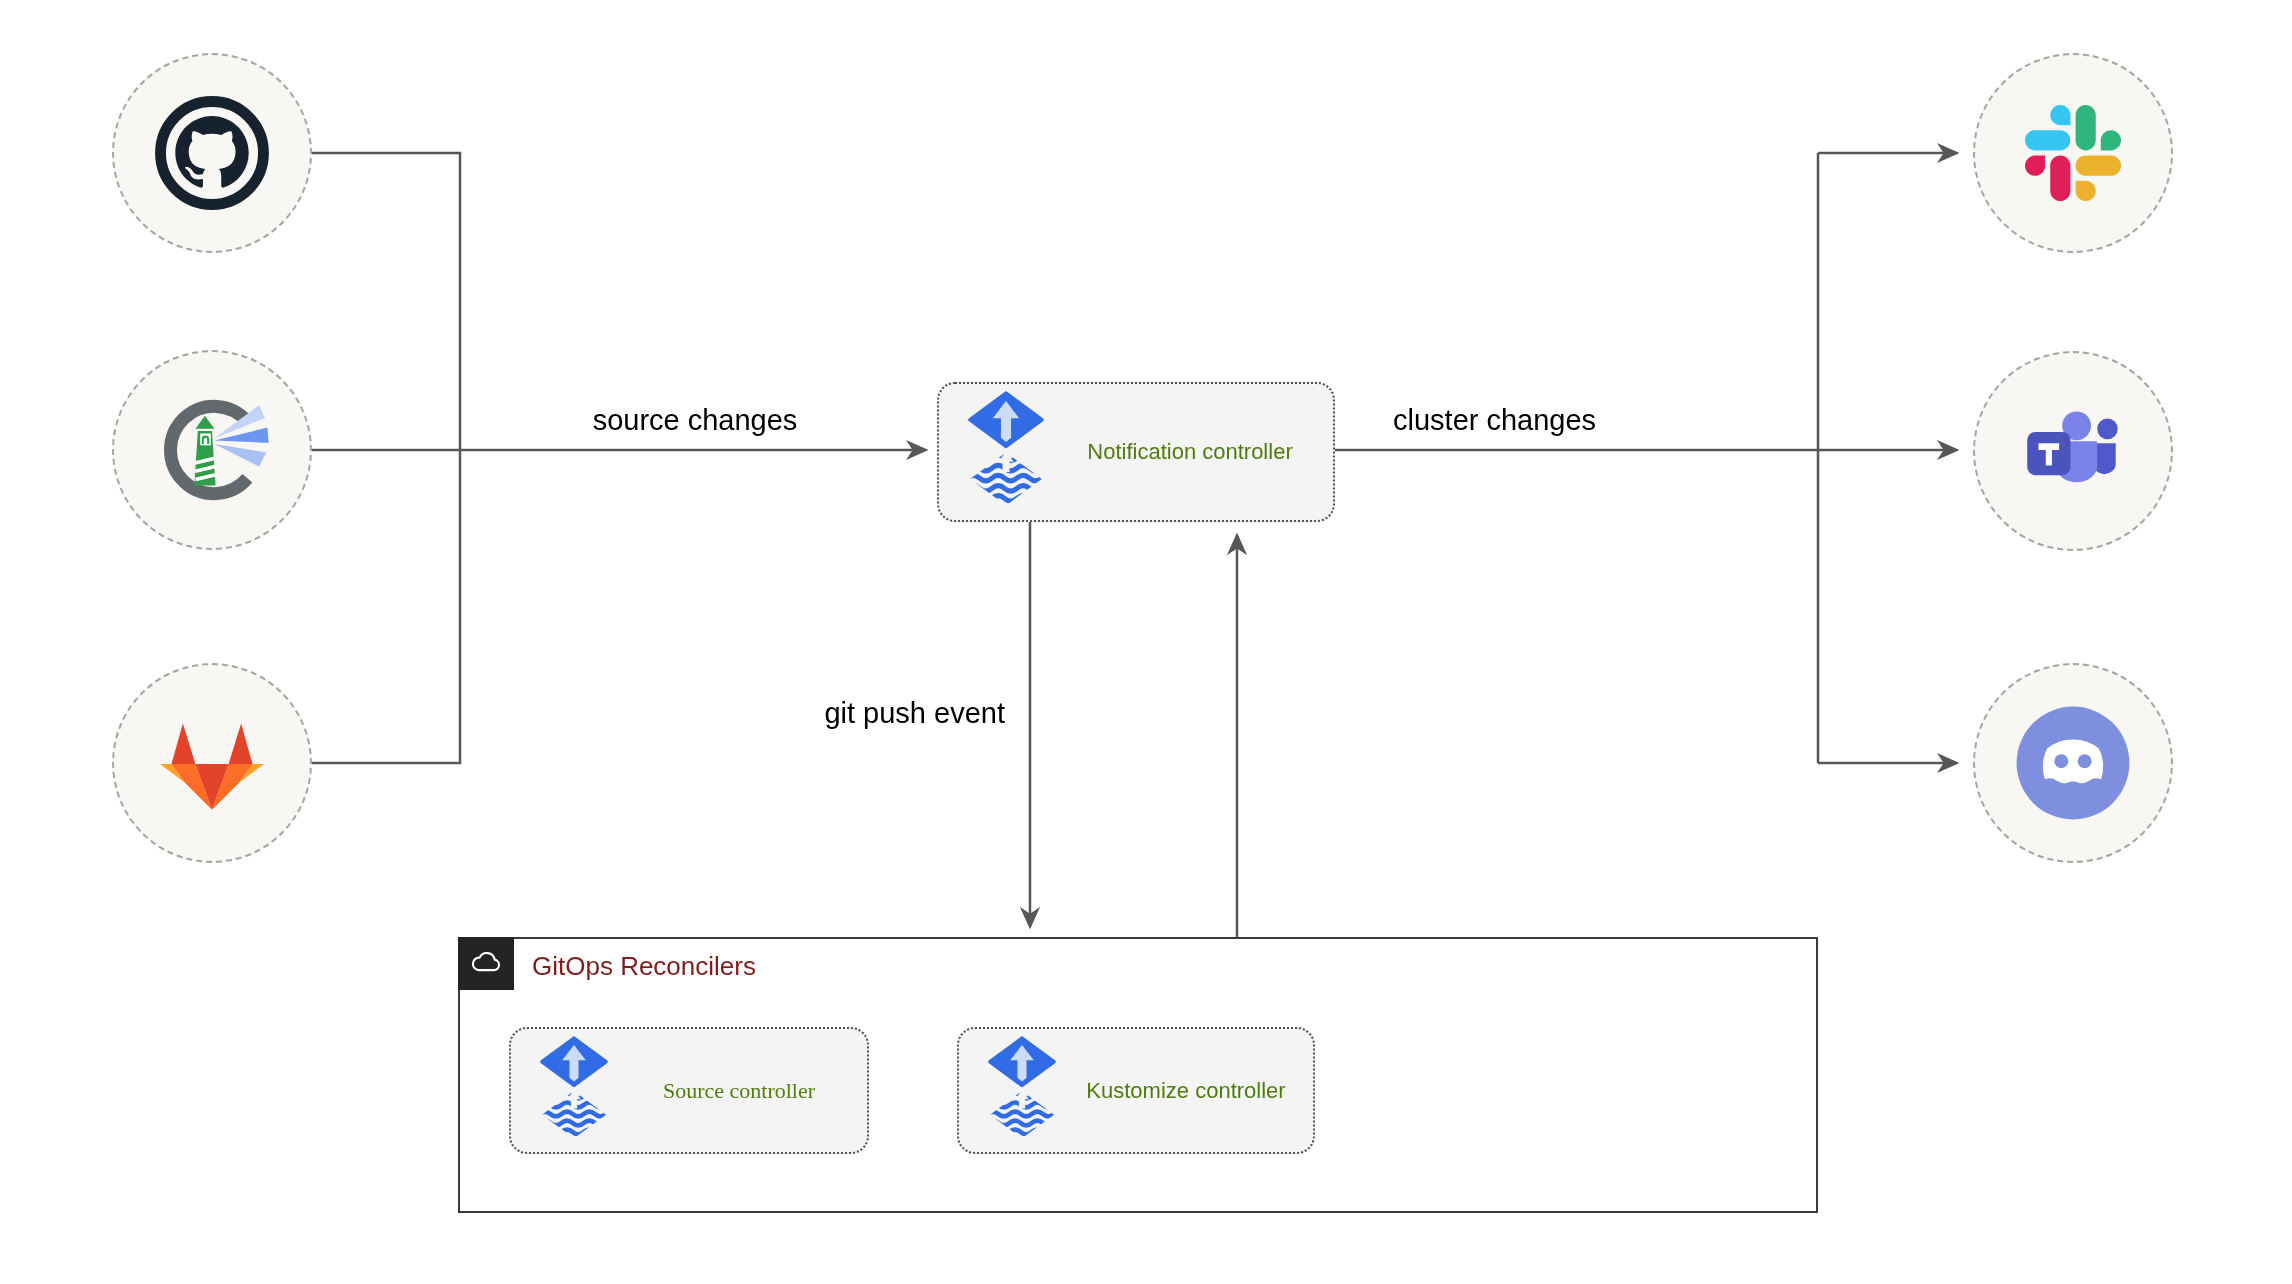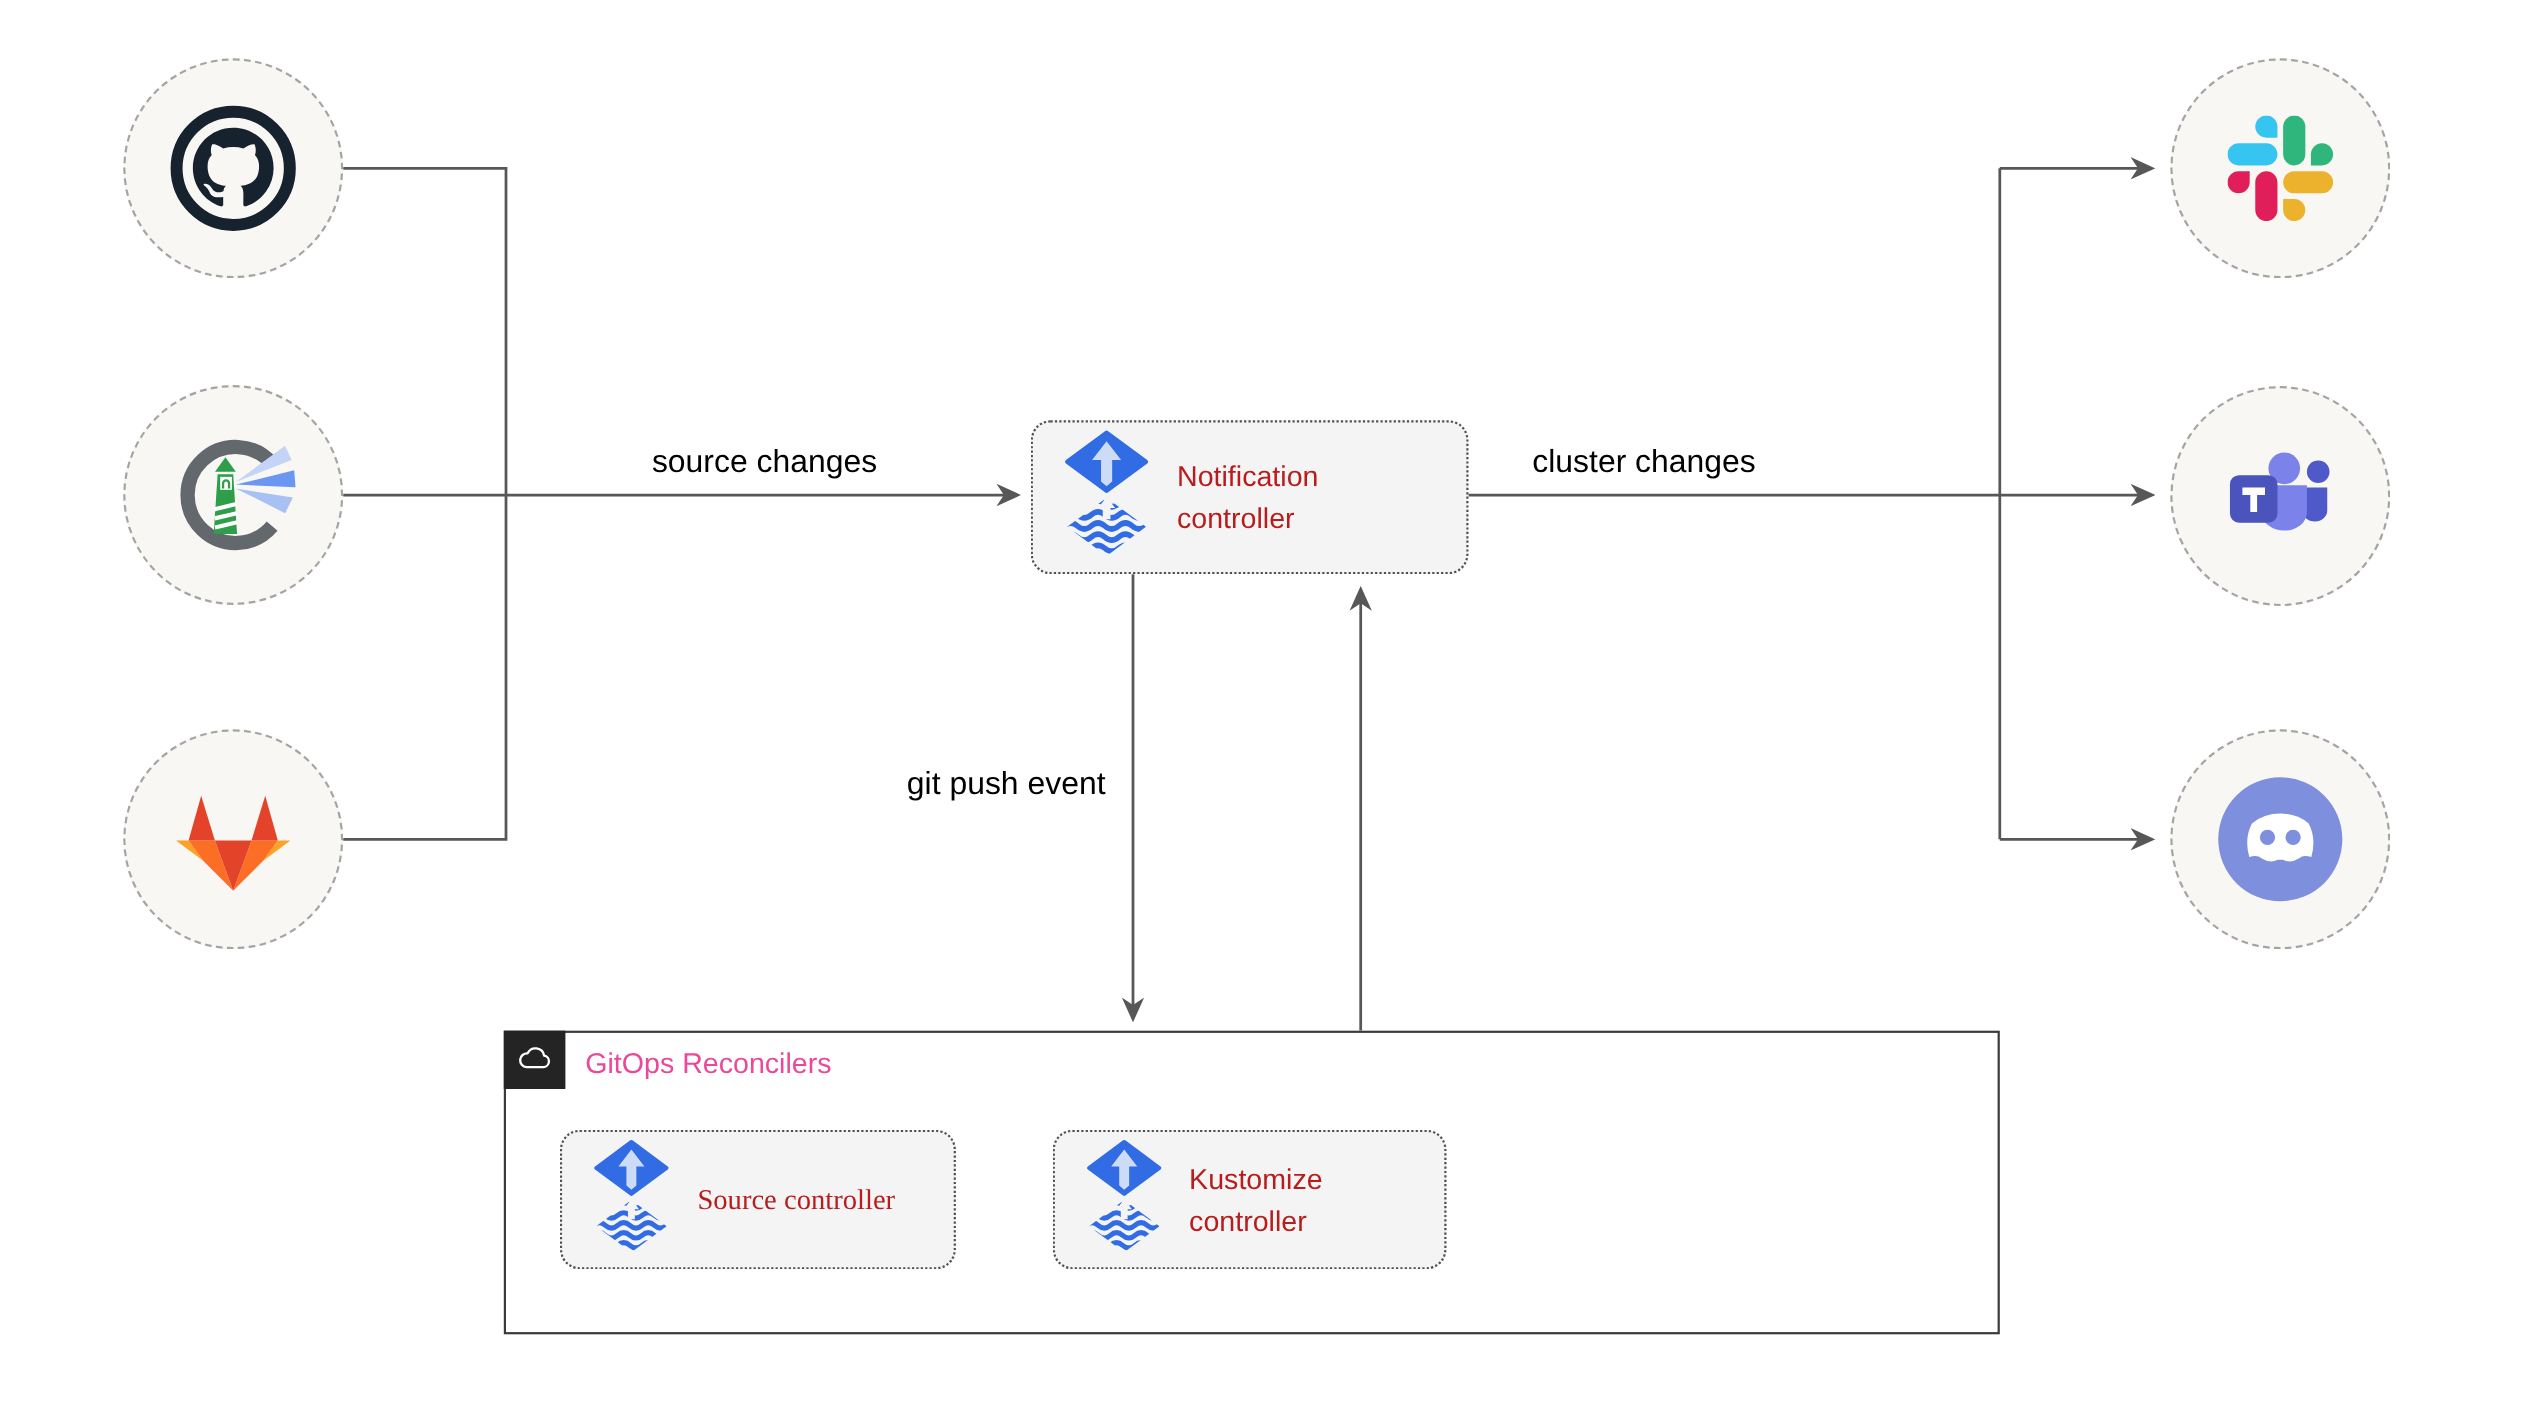--- a/index.html
+++ b/index.html
@@ -11,32 +11,32 @@
   .circle-node{
     position:absolute;width:200px;height:200px;border-radius:50%;
     border:2.5px dashed #a4a4a4;background:#f8f7f3;box-sizing:border-box;
     display:flex;align-items:center;justify-content:center;
   }
   .ctrl-box{
     position:absolute;background:#f4f4f4;border:2.5px dotted #4f4f4f;border-radius:18px;
     box-sizing:border-box;display:flex;align-items:center;padding:0 12px 0 28px;gap:14px;
   }
   .ctrl-label{
-    flex:1;text-align:left;font-size:26px;line-height:38px;color:#b91c1c;
+    flex:1;text-align:center;font-size:22px;line-height:38px;color:#4d7c0f;
   }
   .edge-label{position:absolute;font-size:29px;line-height:34px;color:#000000;white-space:nowrap;}
   .gitops-box{
     position:absolute;left:458px;top:937px;width:1360px;height:276px;
     border:2.5px solid #3a3a3a;background:#ffffff;box-sizing:border-box;
   }
   .gitops-badge{
     position:absolute;left:-2.5px;top:-2.5px;width:56px;height:53px;background:#242424;
     display:flex;align-items:center;justify-content:center;
   }
-  .gitops-title{position:absolute;left:72px;top:11px;font-size:26px;line-height:32px;color:#ec4899;white-space:nowrap;}
+  .gitops-title{position:absolute;left:72px;top:11px;font-size:26px;line-height:32px;color:#7f1d1d;white-space:nowrap;}
   svg{display:block;}
 </style>
 </head>
 <body>
 
 <div class="canvas">
 
   <svg width="0" height="0" style="position:absolute" aria-hidden="true">
     <defs>
       <clipPath id="flux-wave-clip">

